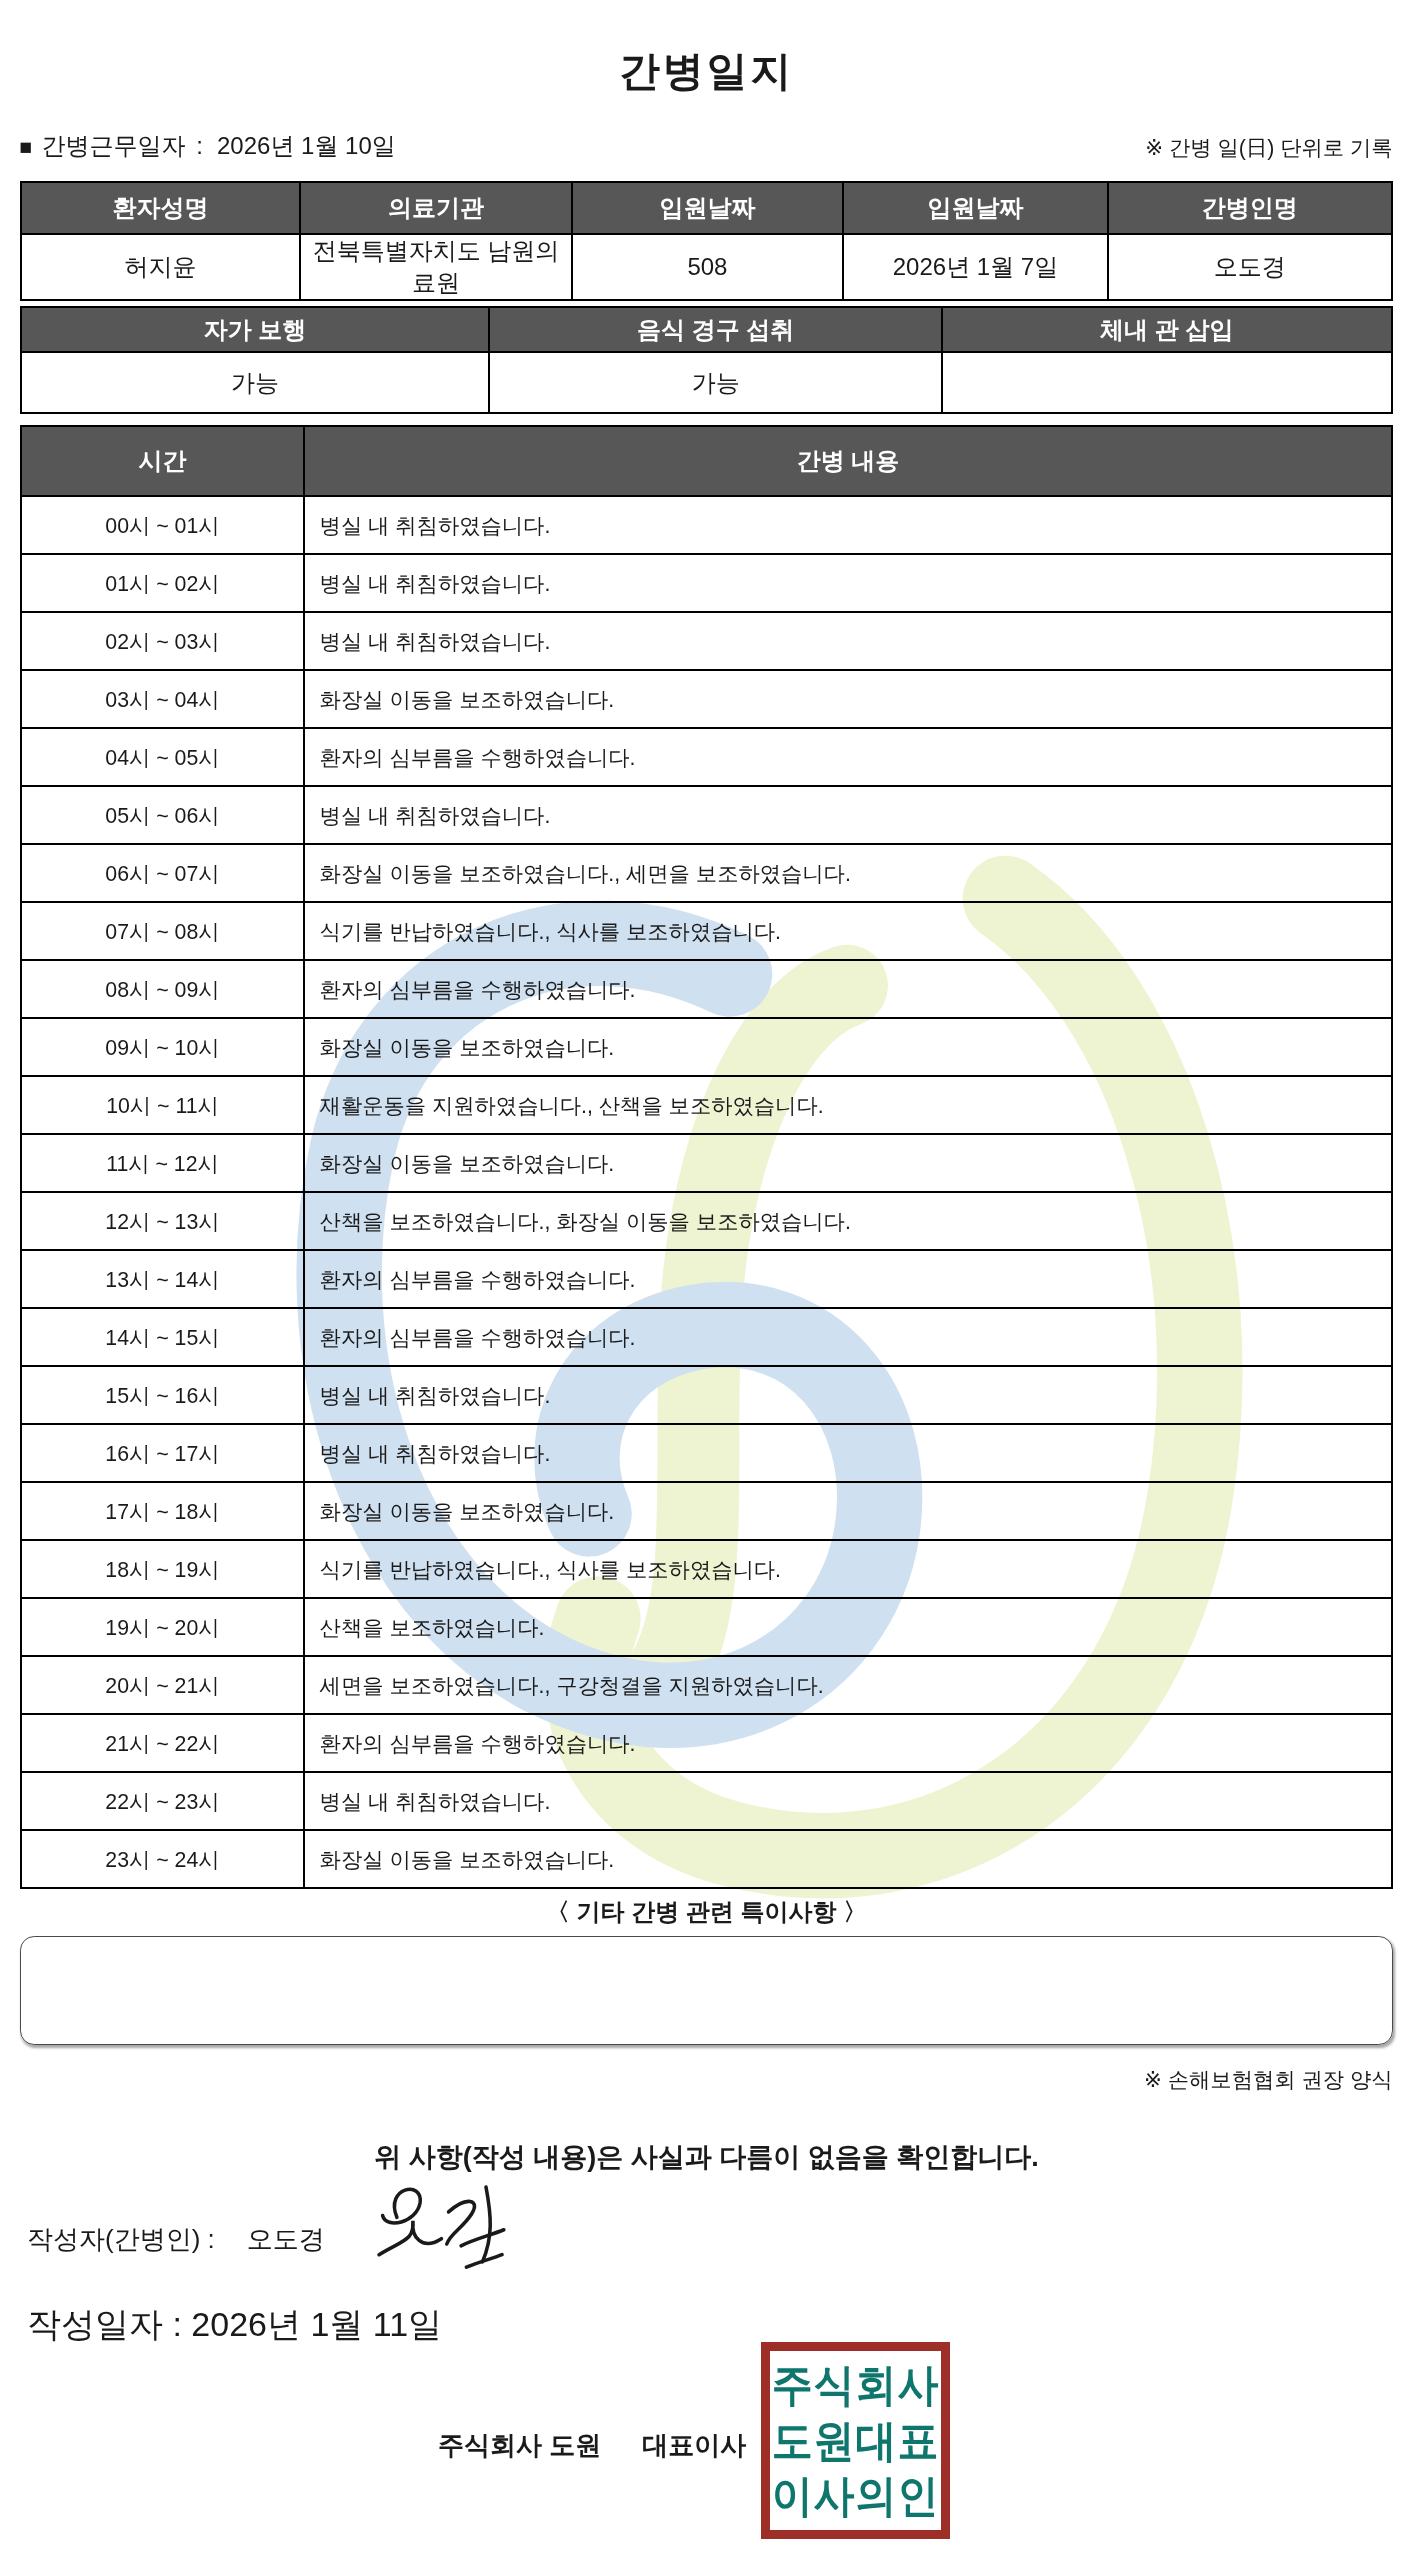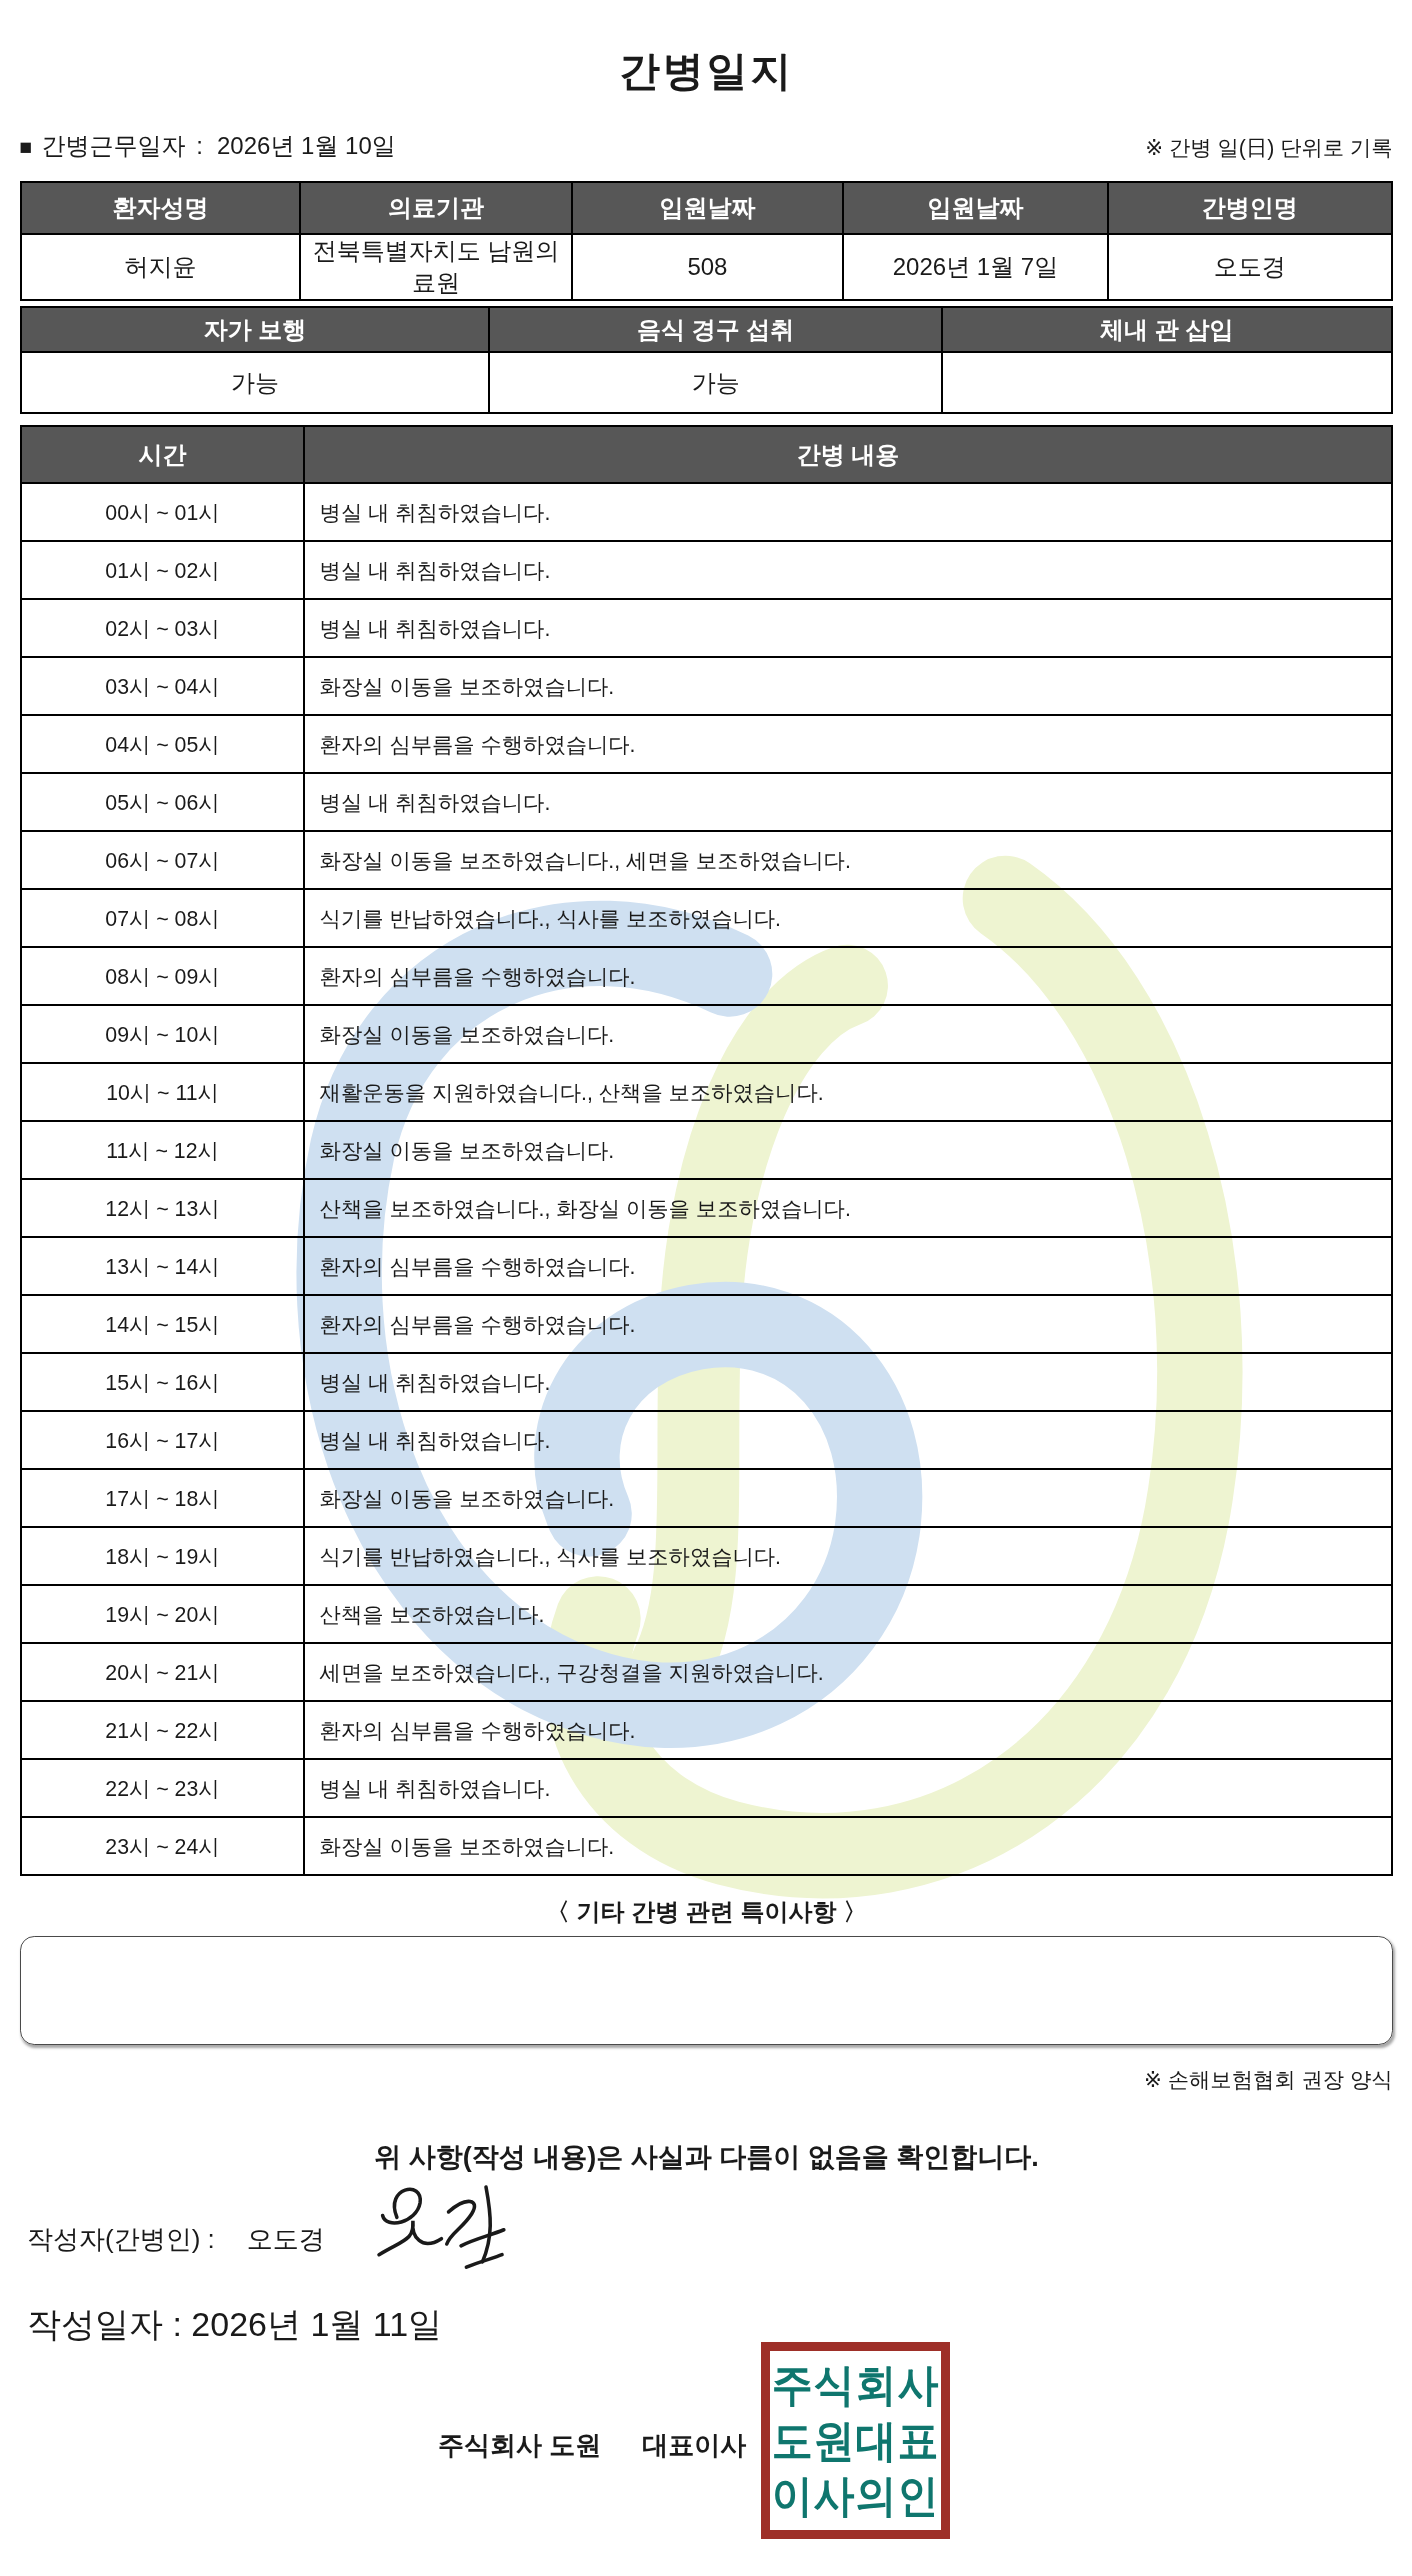--- a/index.html
+++ b/index.html
@@ -38,21 +38,21 @@
 
   #patient-table { top:181px; }
   #patient-table th { height:52px; }
   #patient-table td { height:62px; }
 
   #status-table { top:306px; }
   #status-table th { height:45px; }
   #status-table td { height:61px; }
 
   #carelog-table { top:425px; }
-  #carelog-table th { height:57px; }
+  #carelog-table th { height:70px; }
   #carelog-table td { height:58px; font-size:21.3px; }
   #carelog-table td.time { text-align:center; }
   #carelog-table td.content { text-align:left; padding-left:14.2px; }
 
   
   .notes-heading { top:1896px; left:0; width:100%; text-align:center;
                    font-size:24px; font-weight:bold; }
   .notes-box { top:1936px; left:19.6px; width:1373px; height:109px;
                border:1.8px solid #4a4a4a; border-radius:14.2px; background:transparent;
                box-shadow:1.8px 2.7px 2.7px rgba(0,0,0,0.35); font-size:21.3px; padding:12.5px 16px; }

